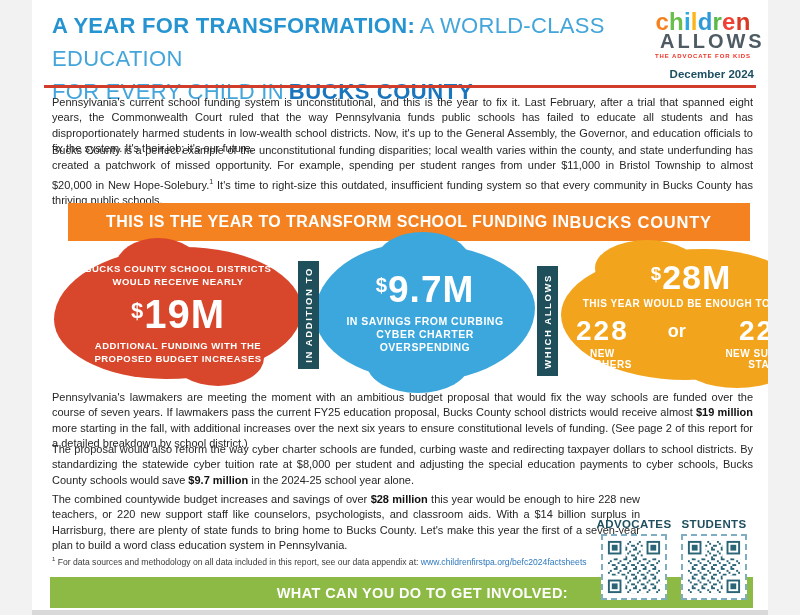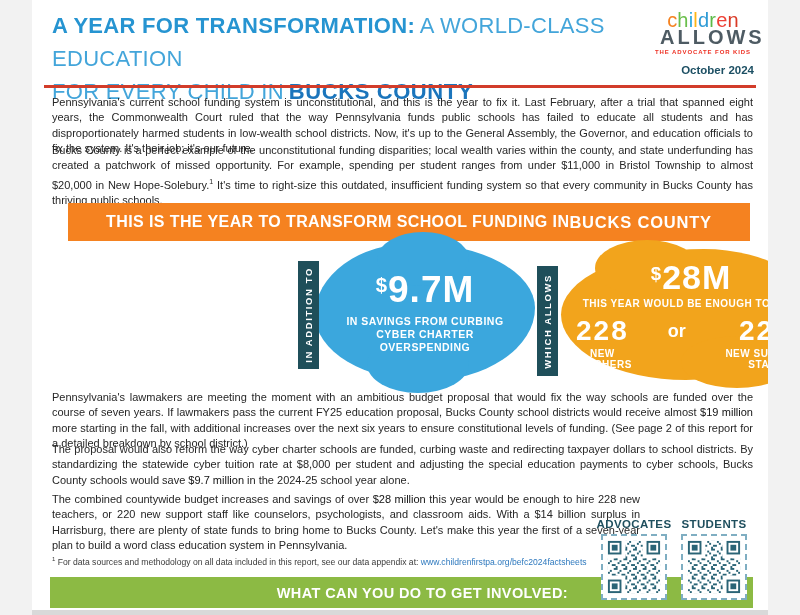--- a/index.html
+++ b/index.html
@@ -9,35 +9,35 @@
     margin:0 auto;
   }
 
   
   .header-title { position:absolute; left:20px; top:10px; width:660px; line-height:31px; letter-spacing:0.3px; }
   .t-bold   { font-size:22px; font-weight:800; color:#2694d1; }
   .t-light  { font-size:22px; font-weight:400; color:#43a5da; }
   .t-bold2  { font-size:22px; font-weight:800; color:#1b75bc; letter-spacing:0.6px; }
 
   .logo { position:absolute; right:10px; top:10px; width:110px; text-align:center; line-height:1; }
-  .logo-word1 { font-size:20px; font-weight:400; letter-spacing:0.2px; }
+  .logo-word1 { font-size:24px; font-weight:700; letter-spacing:0.2px; }
   .logo-word2 { font-size:20px; font-weight:700; color:#4e5b63; letter-spacing:3px; margin-top:-3px; margin-left:12px; }
   .logo-tagline { font-size:6px; font-weight:700; color:#ee3124; letter-spacing:0.9px; margin-top:2px; }
   .logo-date { font-size:11.5px; font-weight:700; color:#1c4f63; text-align:right; margin-top:10px; padding-right:4px; }
 
   .rule { position:absolute; left:12px; right:12px; top:85px; height:3px; background:#d23c2a; }
 
   
   .body-text { position:absolute; left:20px; right:15px; margin:0; font-size:11px; line-height:15.4px; text-align:justify; color:#262626; }
   .p1 { top:95px; }
   .p2 { top:143px; }
   .p3 { top:390px; }
   .p4 { top:442px; }
   .p5 { top:492px; right:auto; width:588px; }
-  .body-text b { font-weight:400; color:#111;margin-top:48px; }
+  .body-text b { font-weight:700; color:#111;margin-top:48px; }
   .body-text sup { font-size:7px; }
 
   
   .banner {
     position:absolute; left:36px; right:18px; top:203px; height:38px; background:#f58220;
     display:flex; align-items:center; justify-content:center; 
     color:#fff; font-size:16px; font-weight:700; letter-spacing:0.4px; white-space:nowrap;
   }
   .banner .heavy { font-weight:800; font-size:16.5px; letter-spacing:0.8px; }
 
@@ -117,34 +117,39 @@
     <span class="t-light">FOR EVERY CHILD IN</span>
     <span class="t-bold2" style="color: rgb(27, 117, 188);">BUCKS COUNTY</span>
   </div>
 
   <div class="logo">
     <div class="logo-word1">
       <span style="color: rgb(245, 130, 32);">c</span><span style="color: rgb(106, 191, 75);">h</span><span style="color: rgb(43, 169, 224);">i</span><span style="color: rgb(253, 181, 21);">l</span><span style="color: rgb(46, 155, 214);">d</span><span style="color: rgb(91, 186, 71);">r</span><span style="color: rgb(239, 65, 54);">e</span><span style="color: rgb(217, 58, 38);">n</span>
     </div>
     <div class="logo-word2">ALLOWS</div>
     <div class="logo-tagline">THE ADVOCATE FOR KIDS</div>
-    <div class="logo-date" style="color: rgb(28, 79, 99);">October 2024</div>
+    <div class="logo-date" style="color: rgb(28, 79, 99);">December 2024</div>
   </div>
 
   <div class="rule" style="background: rgb(210, 60, 42);"></div>
 
   <p class="body-text p1">Pennsylvania's current school funding system is unconstitutional, and this is the year to fix it. Last February, after a trial that spanned eight years, the Commonwealth Court ruled that the way Pennsylvania funds public schools has failed to educate all students and has disproportionately harmed students in low-wealth school districts. Now, it's up to the General Assembly, the Governor, and education officials to fix the system. It's their job; it's our future.</p>
 
   <p class="body-text p2"><span>Bucks County is a perfect example of the unconstitutional funding disparities; local wealth varies within the county, and state underfunding has created a patchwork of missed opportunity. For example, spending per student ranges from under $11,000 in Bristol Township to almost $20,000 in New Hope-Solebury.</span><sup>1</sup><span> It's time to right-size this outdated, insufficient funding system so that every community in Bucks County has thriving public schools.</span></p>
 
   <div class="banner" style="background: rgb(245, 130, 32);">
     <span>THIS IS THE YEAR TO TRANSFORM SCHOOL FUNDING IN</span>
     <span class="heavy">BUCKS COUNTY</span>
   </div>
 
+  <div class="blob blob-red" style="background: rgb(216, 71, 43);">
+    <div class="blob-small" style="width:196px;">BUCKS COUNTY SCHOOL DISTRICTS WOULD RECEIVE NEARLY</div>
+    <div class="amount amt-19"><span class="cur">$</span><span>19M</span></div>
+    <div class="blob-small" style="width:196px;">ADDITIONAL FUNDING WITH THE PROPOSED BUDGET INCREASES</div>
+  </div>
 
   <div class="connector connector-1" style="background: rgb(31, 79, 90);">
     <span>IN ADDITION TO</span>
   </div>
 
   <div class="blob blob-blue" style="background: rgb(59, 167, 221);">
     <div class="amount amt-97"><span class="cur">$</span><span>9.7M</span></div>
     <div class="blob-small" style="width:186px; font-size:10.5px;">IN SAVINGS FROM CURBING CYBER CHARTER OVERSPENDING</div>
   </div>
 

